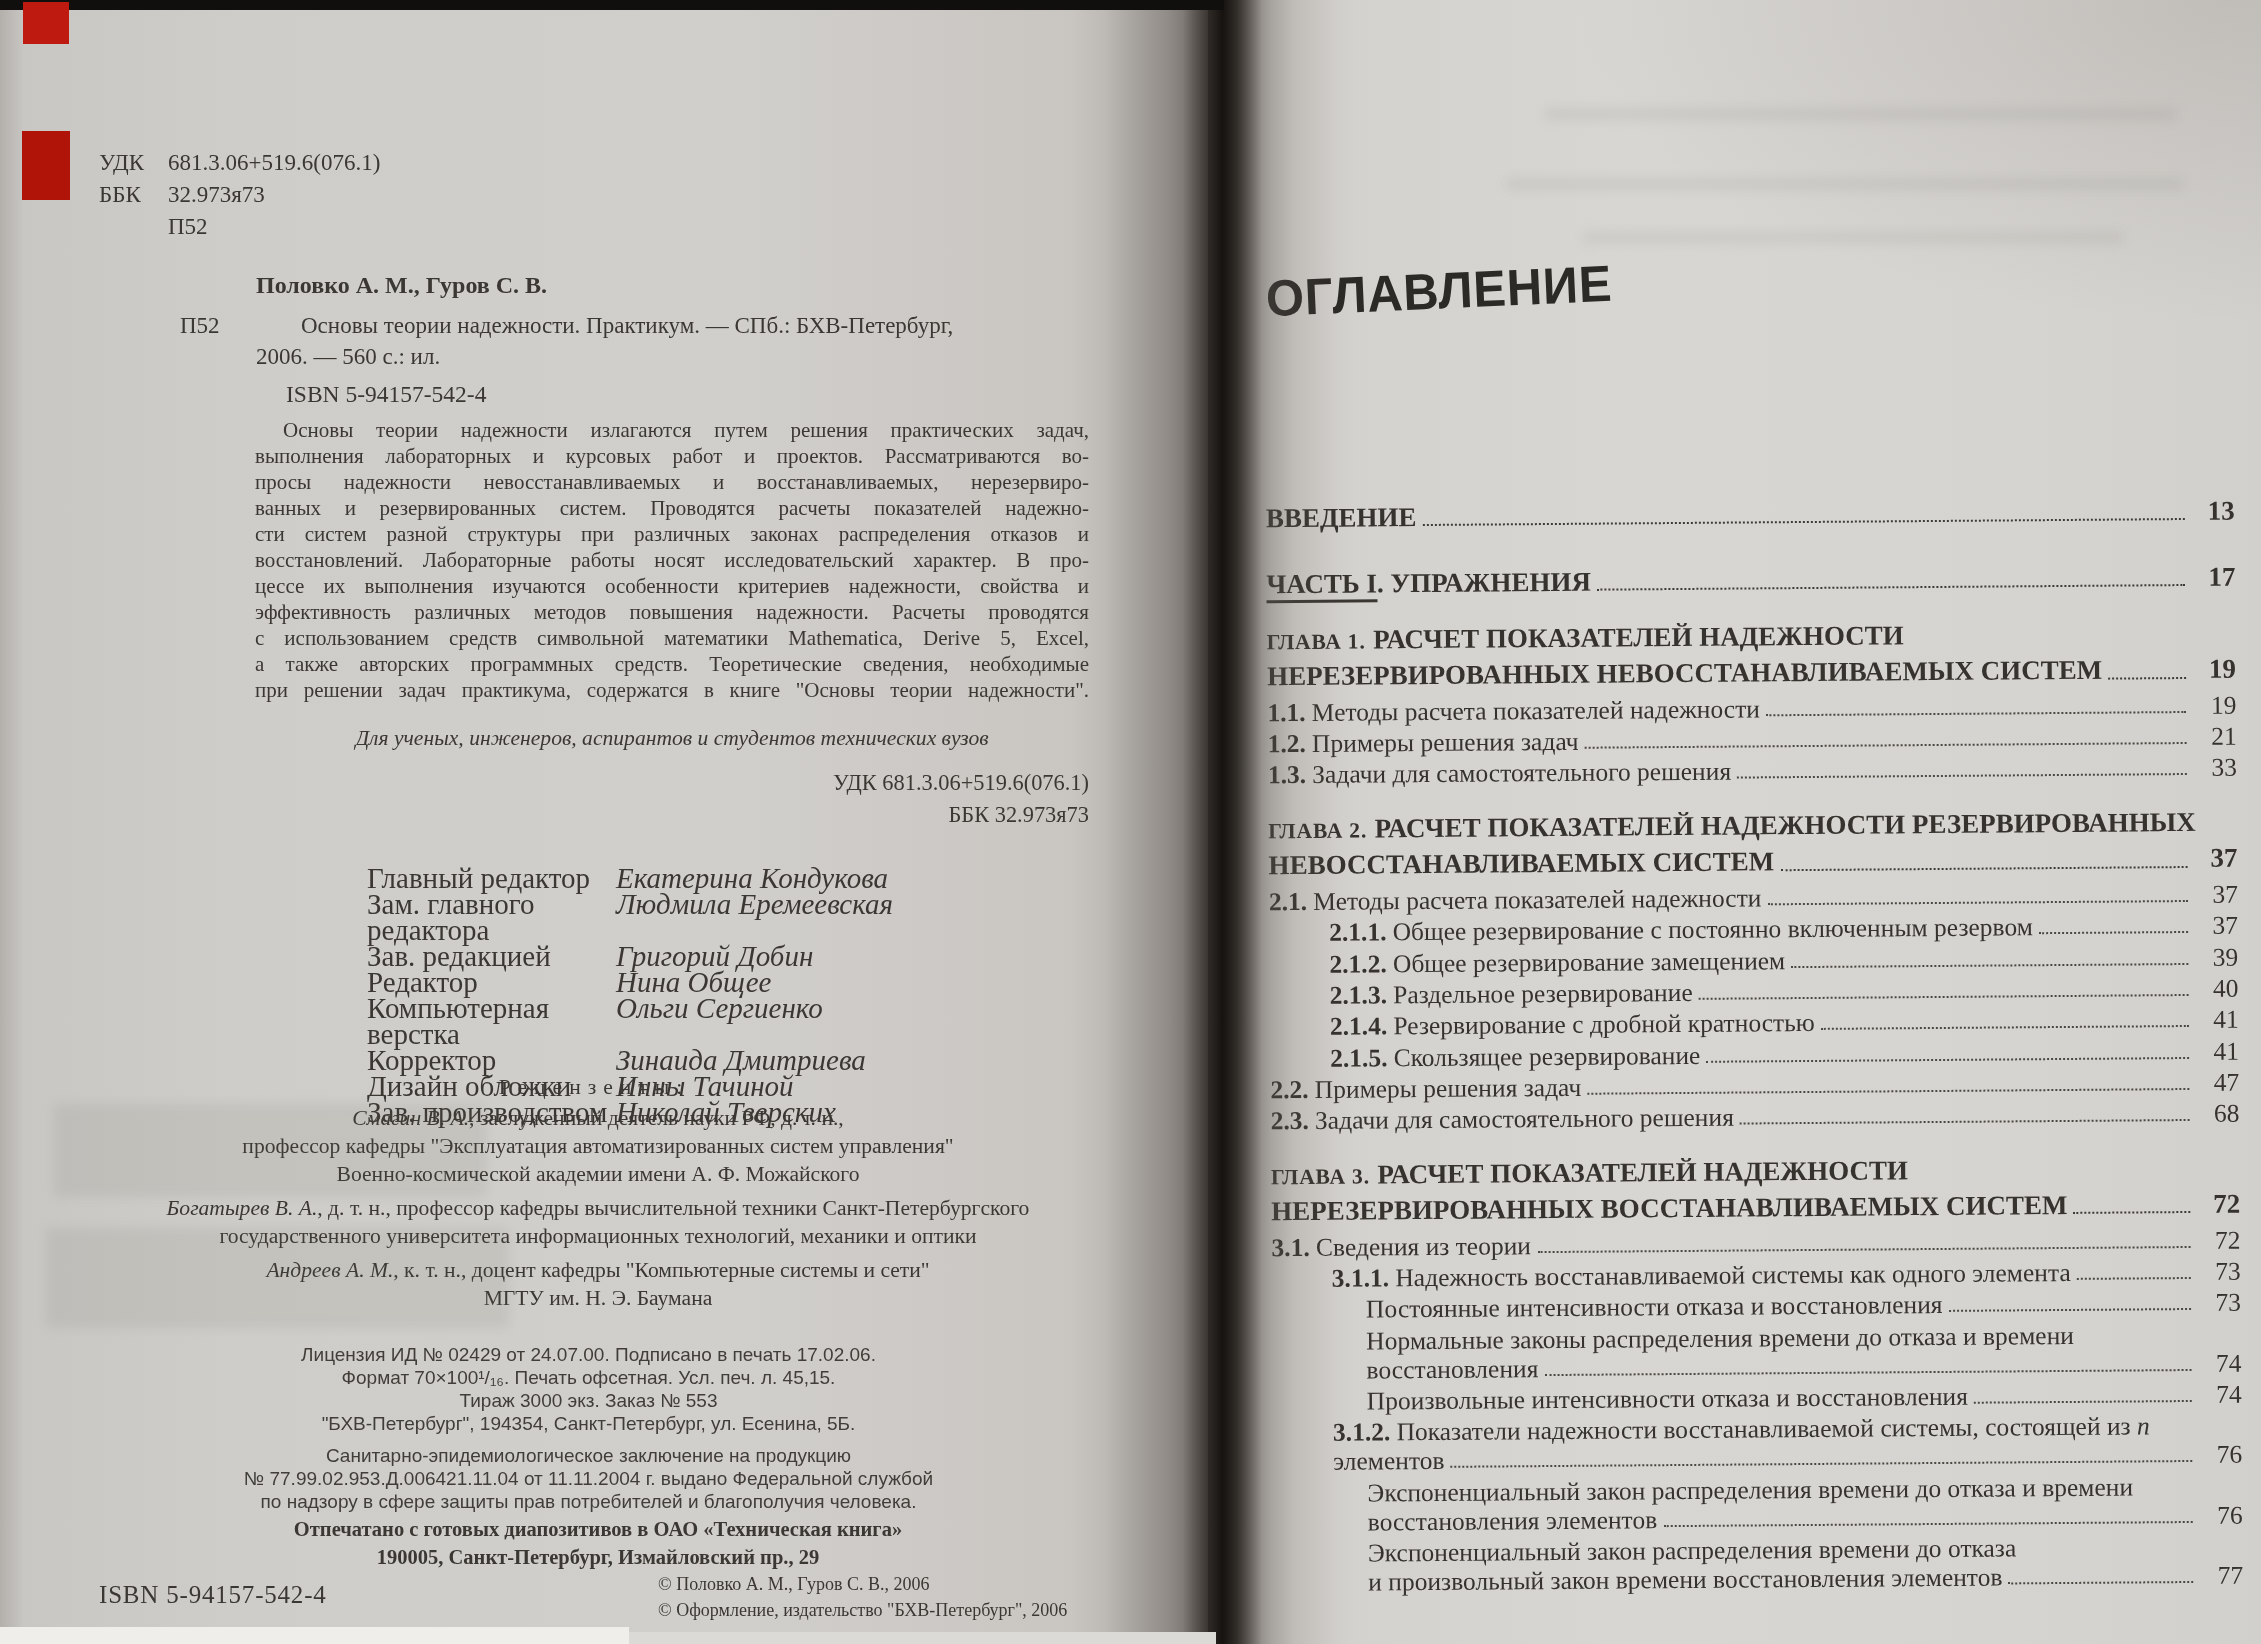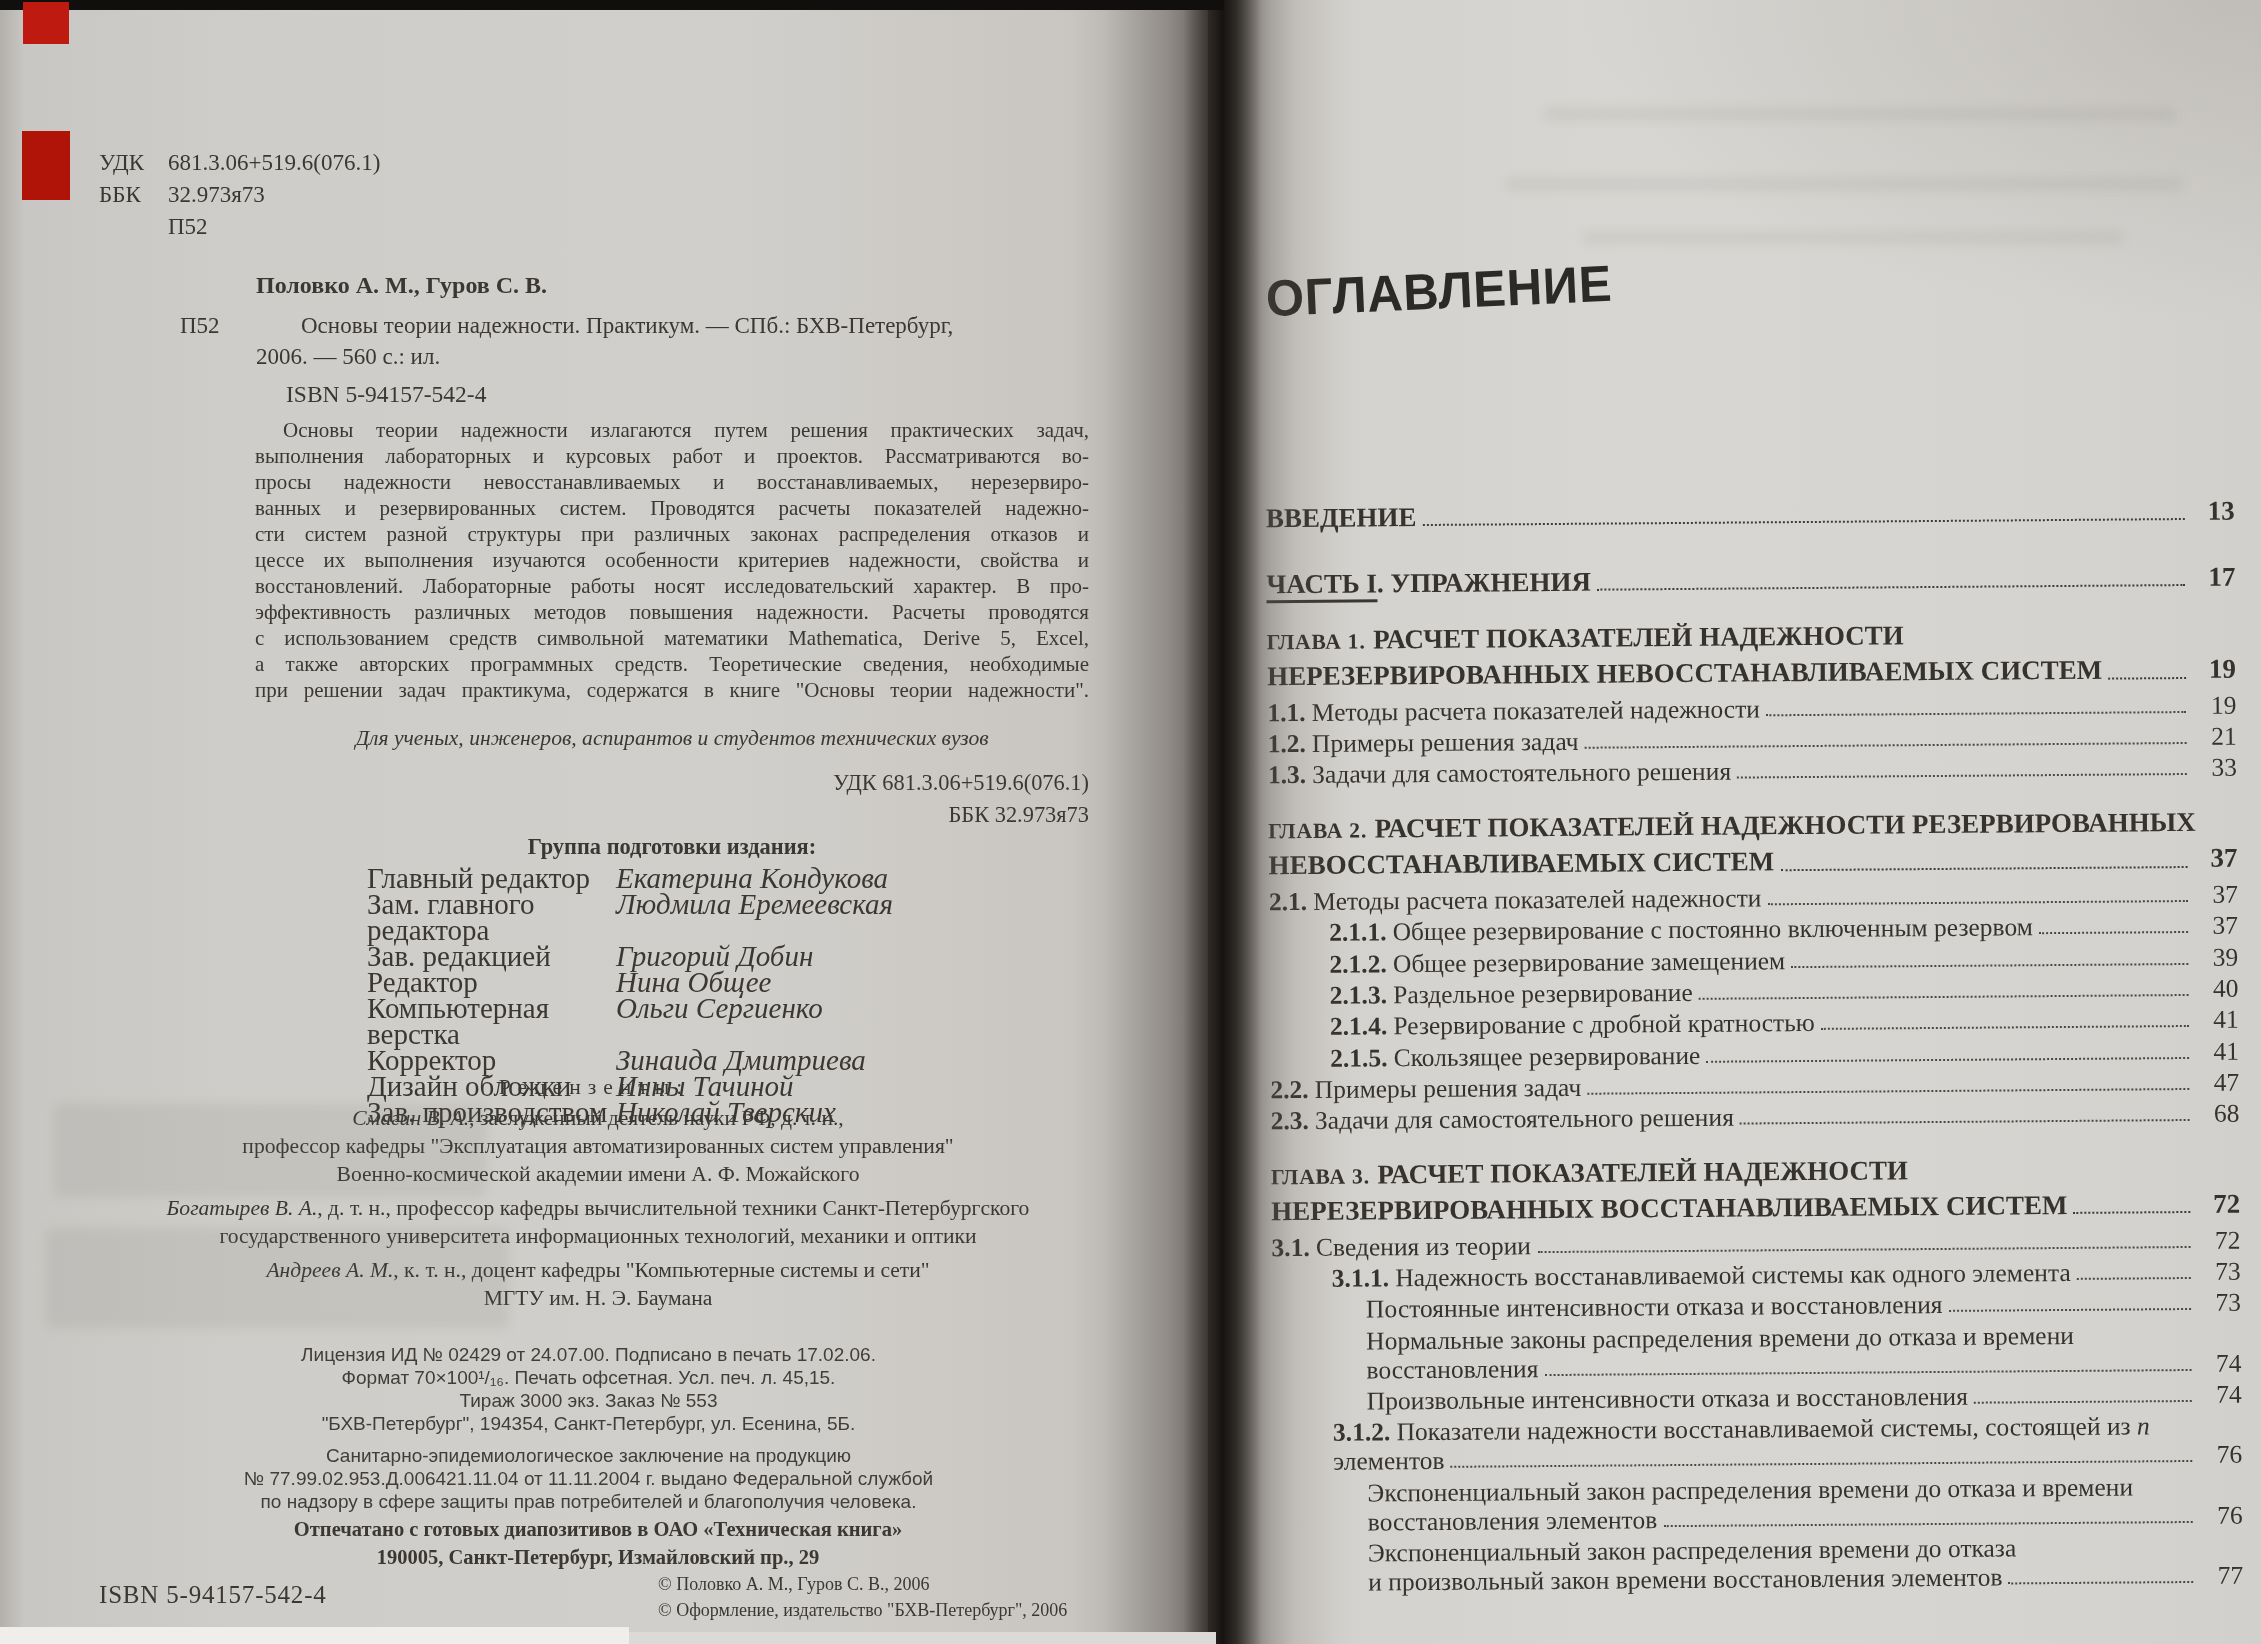--- a/index.html
+++ b/index.html
@@ -105,36 +105,35 @@
 
     <div class="abs isbn-top" style="left:286px;top:381px;" data-interactable="false">ISBN 5-94157-542-4</div>
 
     <div class="abs abstract" style="left:255px;top:417px;" data-interactable="false">
 
     <div class="line first" data-interactable="false">Основы теории надежности излагаются путем решения практических задач,</div>
         <div class="line" data-interactable="false">выполнения лабораторных и курсовых работ и проектов. Рассматриваются во-</div>
         <div class="line" data-interactable="false">просы надежности невосстанавливаемых и восстанавливаемых, нерезервиро-</div>
         <div class="line" data-interactable="false">ванных и резервированных систем. Проводятся расчеты показателей надежно-</div>
         <div class="line" data-interactable="false">сти систем разной структуры при различных законах распределения отказов и</div>
+        <div class="line" data-interactable="false">восстановлений. Лабораторные работы носят исследовательский характер. В про-</div>
         <div class="line" data-interactable="false">цессе их выполнения изучаются особенности критериев надежности, свойства и</div>
-        <div class="line" data-interactable="false">восстановлений. Лабораторные работы носят исследовательский характер. В про-</div>
         <div class="line" data-interactable="false">эффективность различных методов повышения надежности. Расчеты проводятся</div>
         <div class="line" data-interactable="false">с использованием средств символьной математики Mathematica, Derive 5, Excel,</div>
         <div class="line" data-interactable="false">а также авторских программных средств. Теоретические сведения, необходимые</div>
         <div class="line" data-interactable="false">при решении задач практикума, содержатся в книге "Основы теории надежности".</div>
       </div>
 
     <div class="abs audience" style="left:255px;top:726px;" data-interactable="false">Для ученых, инженеров, аспирантов и студентов технических вузов</div>
 
     <div class="abs udk-right" style="left:255px;top:767px;" data-interactable="false">
       <div data-interactable="false">УДК 681.3.06+519.6(076.1)</div>
       <div data-interactable="false">ББК 32.973я73</div>
     </div>
 
-    <div class="abs team-title" style="left:255px;top:834px;" data-interactable="false">Группа подготовки издания:</div>
 
     <div class="abs" style="left:367px;top:865px;" data-interactable="false">
 
         <div class="team-row first" data-interactable="false">
           <span class="role" data-interactable="false">Главный редактор</span>
           <span class="tname" data-interactable="false">Екатерина Кондукова</span>
         </div>
 
         <div class="team-row" data-interactable="false">
           <span class="role" data-interactable="false">Зам. главного редактора</span>

